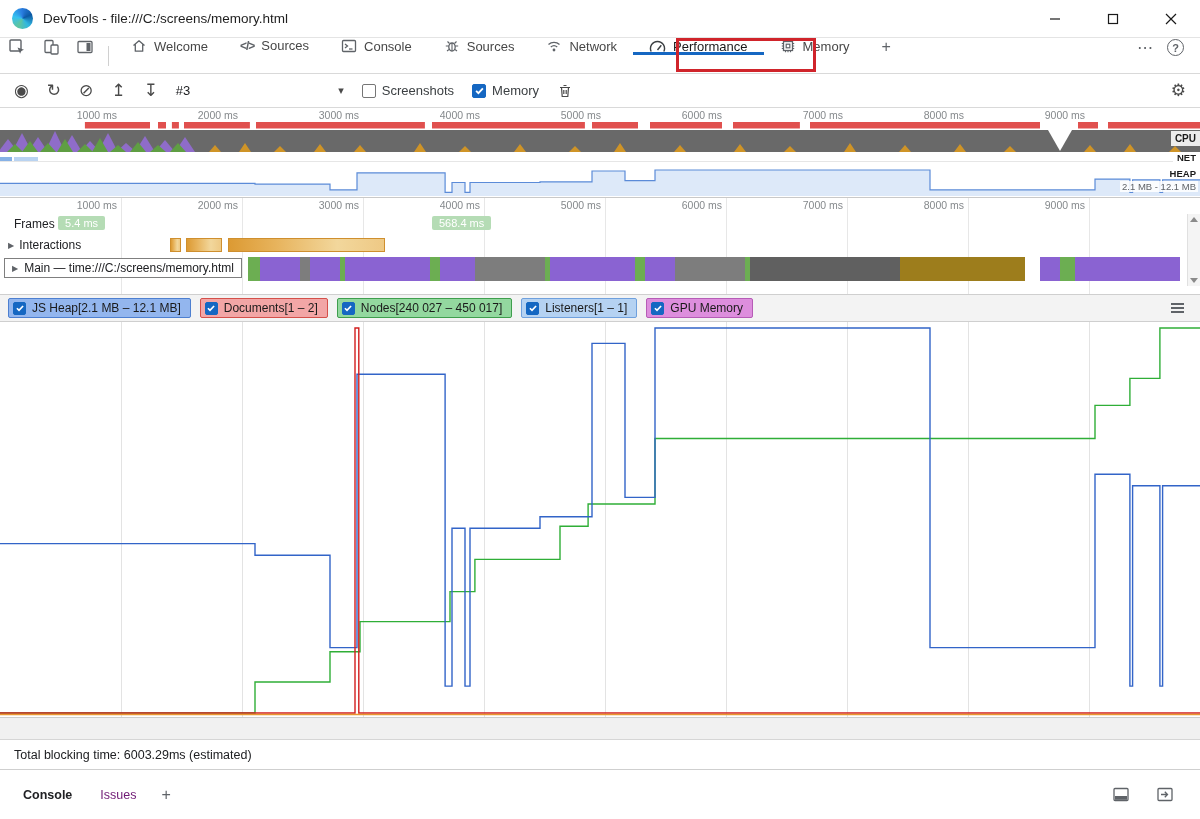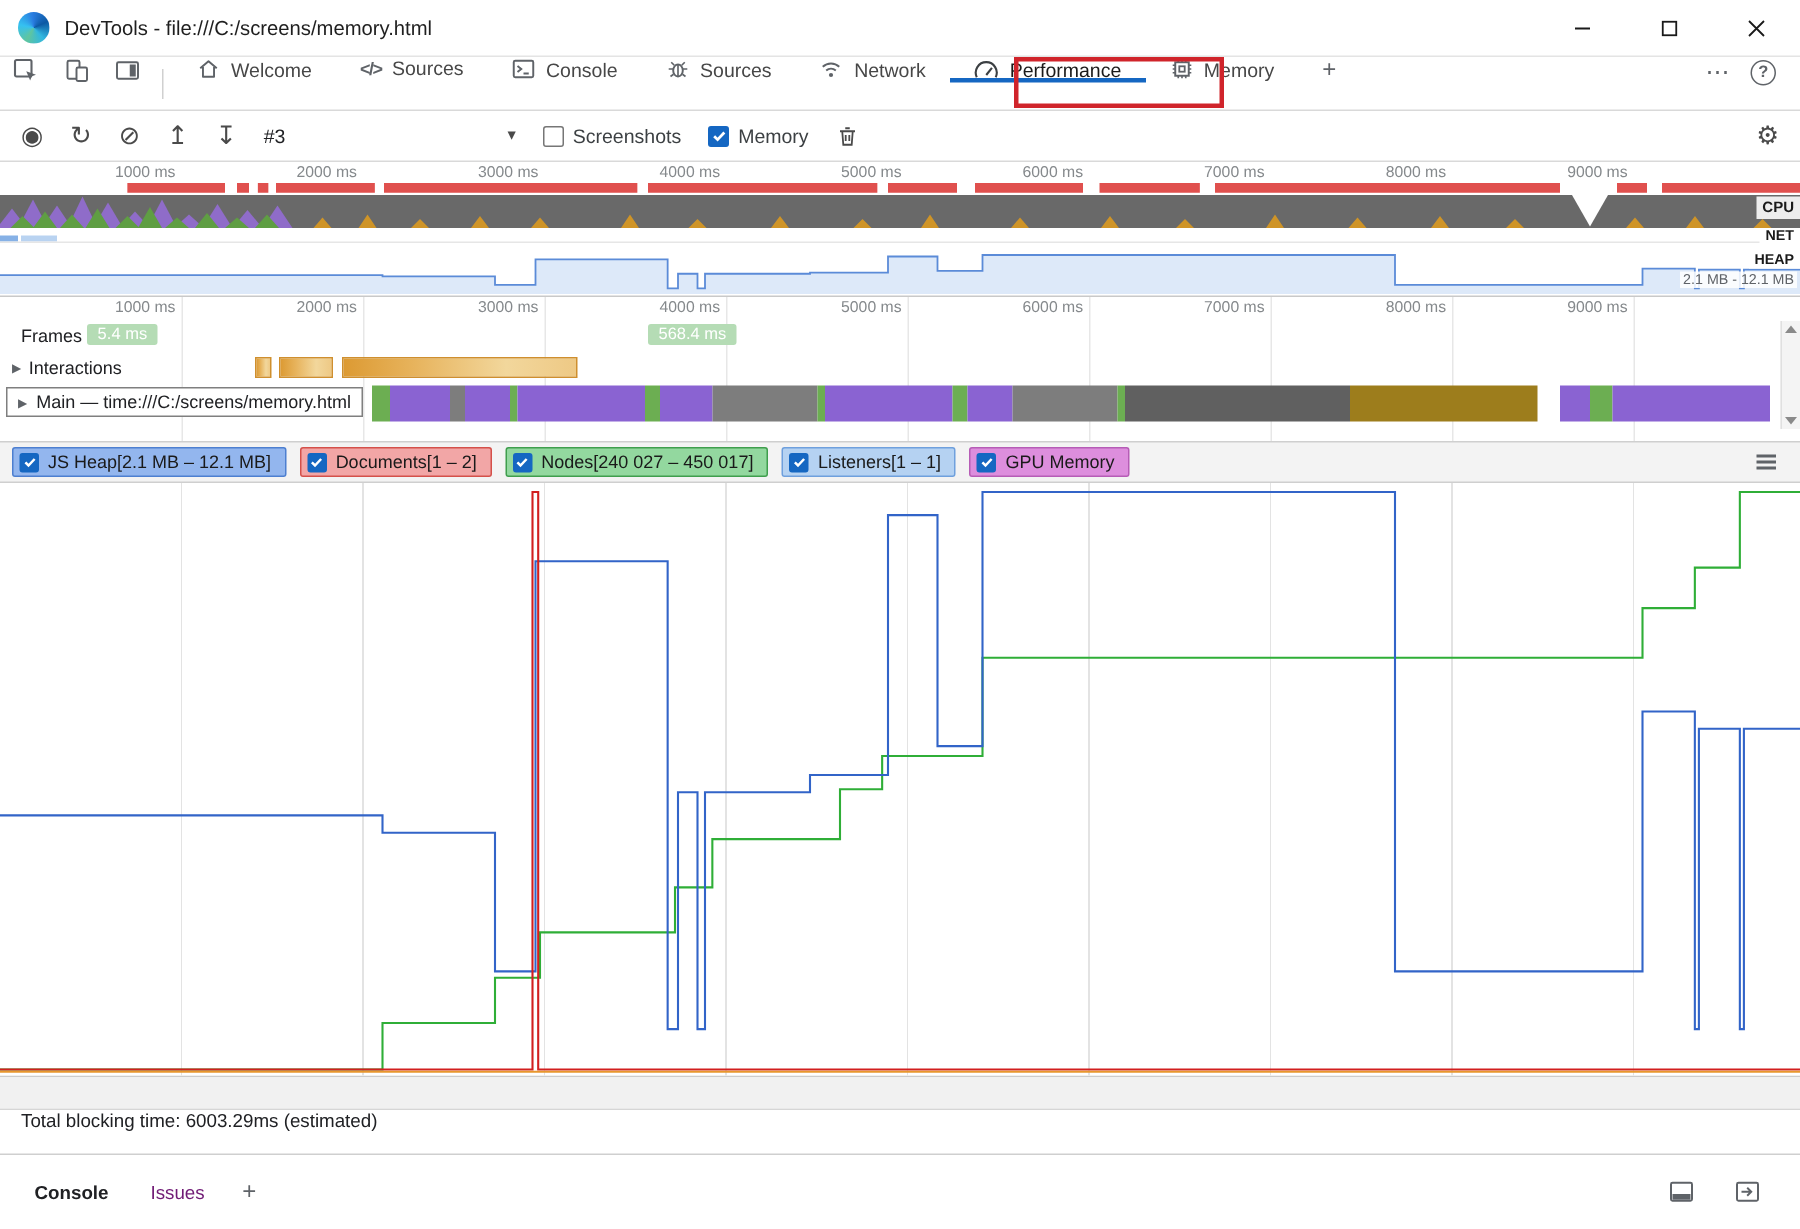--- a/index.html
+++ b/index.html
@@ -72,21 +72,21 @@
   .chip .cb{width:13px;height:13px;}
   .burger{margin-left:auto;margin-right:8px;display:flex;flex-direction:column;gap:2.5px;}
   .burger div{width:13px;height:1.6px;background:#5f6368;}
 
   
   .chart-wrap{height:395px;position:relative;background:#fff;}
   #chart{display:block;}
 
   
   .gray-strip{height:22px;background:#f1f1f1;border-top:1px solid #cccccc;box-sizing:border-box;}
-  .tbt{height:30px;border-top:1px solid #d6d6d6;display:flex;align-items:flex-start;padding-left:14px;font-size:12.5px;color:#202124;box-sizing:border-box;background:#fff;}
+  .tbt{height:30px;border-top:1px solid #d6d6d6;display:flex;align-items:center;padding-left:14px;font-size:12.5px;color:#202124;box-sizing:border-box;background:#fff;}
   .drawer{height:50px;border-top:1px solid #cfcfcf;display:flex;align-items:center;padding:0 10px;box-sizing:border-box;gap:2px;background:#fff;}
   .dtab{padding:0 13px;height:100%;display:flex;align-items:center;font-size:12.5px;color:#701a75;}
   .dtab.active{color:#202124;font-weight:bold;}
   .dplus{font-size:16px;color:#5f6368;padding:0 10px;}
   .dicons{margin-left:auto;display:flex;gap:26px;padding-right:16px;align-items:center;}
 </style>
 </head>
 <body>
 
 <div class="win">

